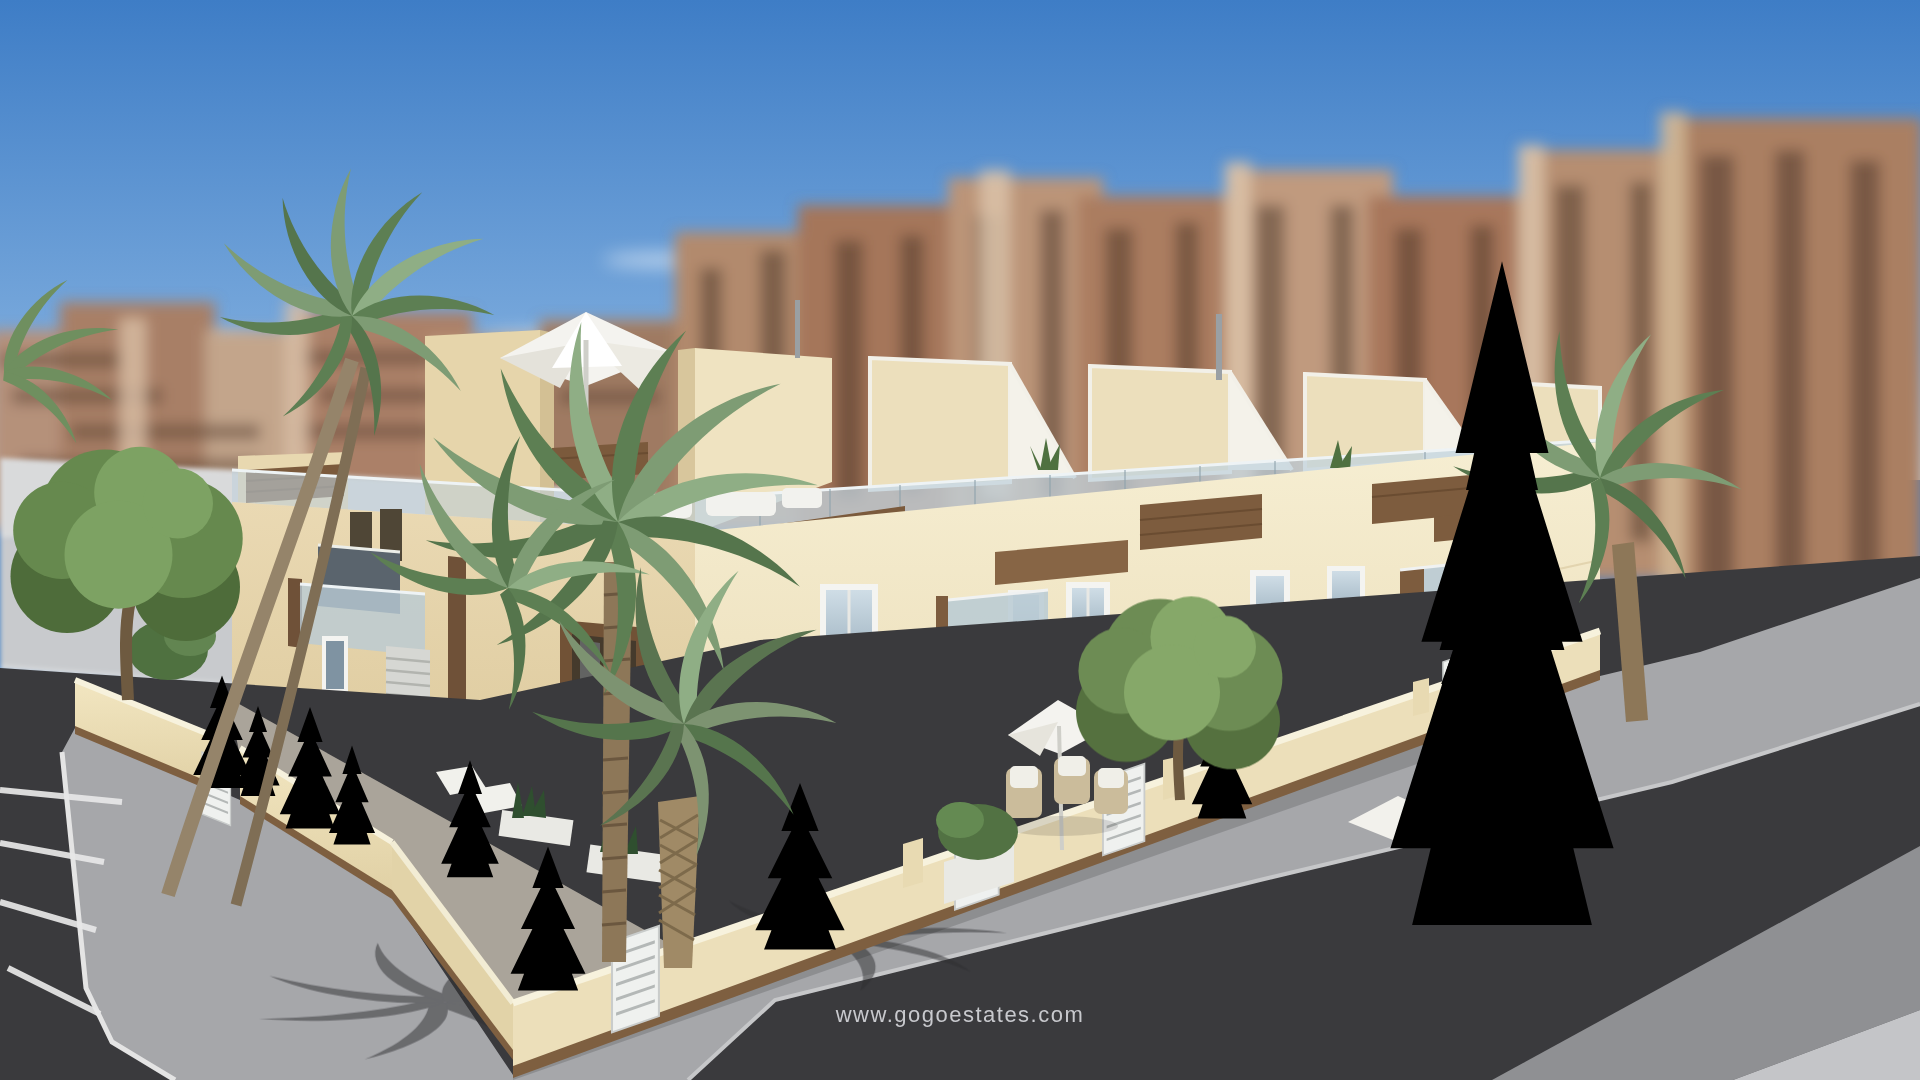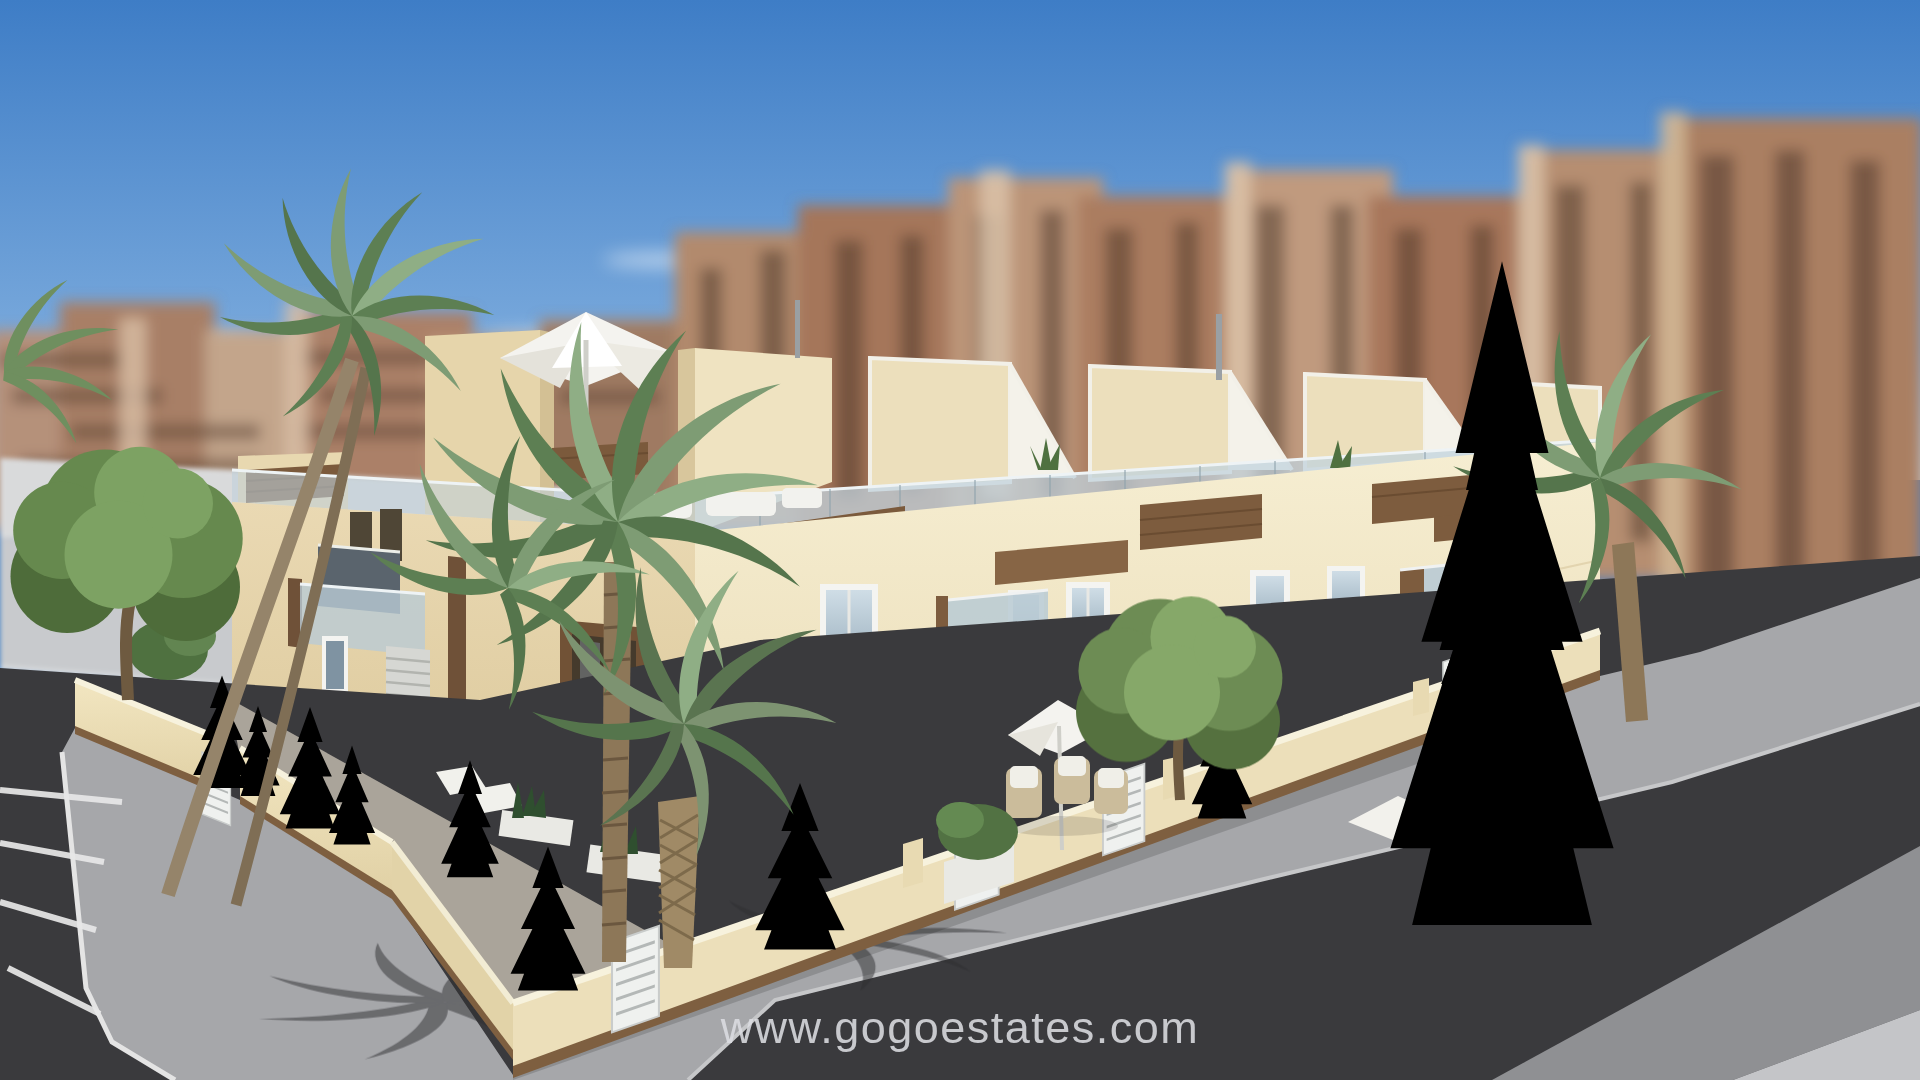--- a/index.html
+++ b/index.html
@@ -1,20 +1,20 @@
 <!DOCTYPE html>
 <html><head>
 <meta charset="utf-8">
 <style>
   html,body{margin:0;padding:0;background:#222;}
   #stage{position:relative;width:1920px;height:1080px;overflow:hidden;
          font-family:"Liberation Sans", sans-serif;background:#3e7dc6;}
   #stage svg{position:absolute;left:0;top:0;}
   .watermark{position:absolute;left:0;top:1002px;width:100%;text-align:center;
-    font-size:45px;font-weight:400;letter-spacing:1.5px;color:#dcdde2;opacity:.88;
+    font-size:22px;font-weight:400;letter-spacing:1.5px;color:#dcdde2;opacity:.88;
     font-family:"Liberation Sans", sans-serif;}
   .canopy-d{fill:var(--dk,#4e6c3a);} .canopy-m{fill:var(--md,#66894e);} .canopy-l{fill:var(--lt,#7da263);}
 </style>
 </head>
 <body>
 
 <div id="stage">
 <svg width="1920" height="1080" viewBox="0 0 1920 1080">
   <defs>
     <linearGradient id="skyG" x1="0" y1="0" x2="0" y2="1">

